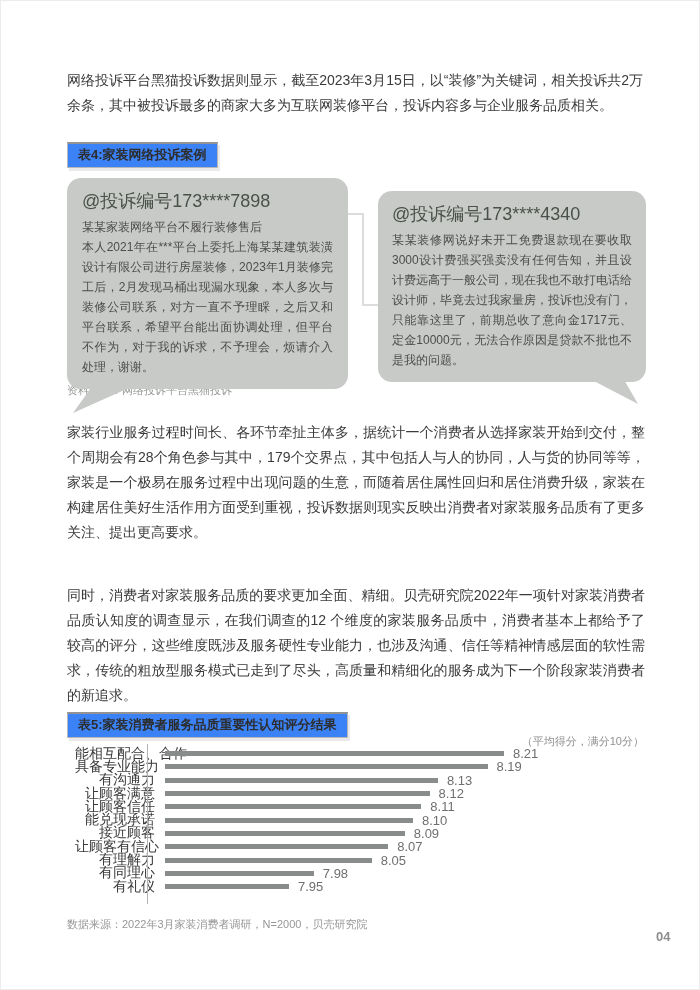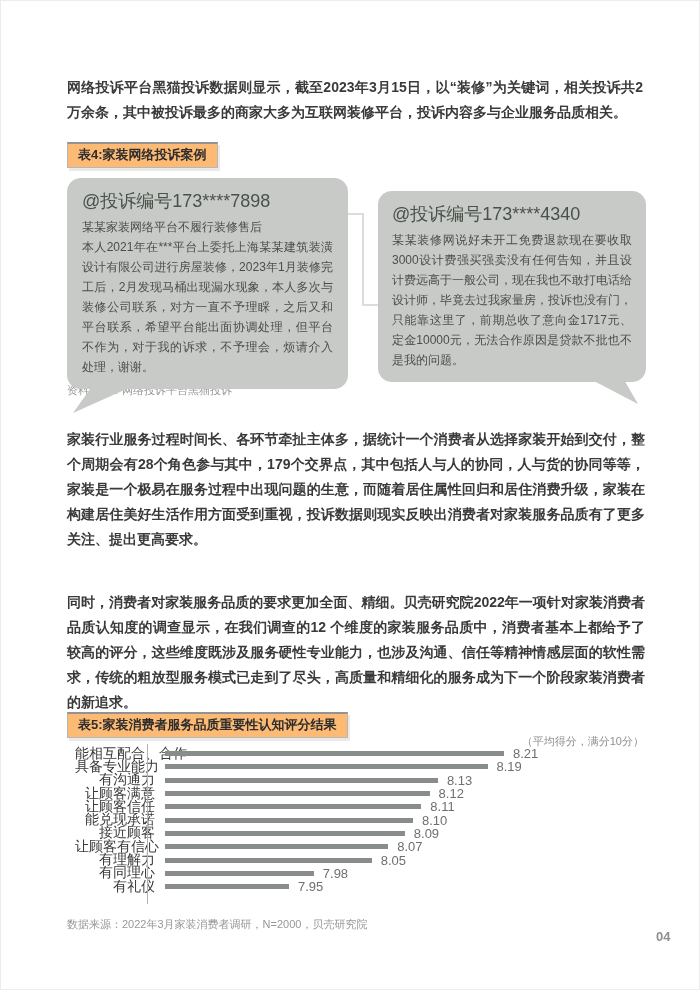--- a/index.html
+++ b/index.html
@@ -8,31 +8,30 @@
     width:700px;height:990px;
     box-sizing:border-box;
     background:#ffffff;
     border:1px solid #ececec;
     font-family:"Liberation Sans","DejaVu Sans",sans-serif;
     overflow:hidden;
   }
   .para{
     position:absolute;
     font-size:14px;line-height:25px;
-    color:#3a3a3a;font-weight:700;
+    color:#3a3a3a;font-weight:400;
     text-align:justify;
-    margin-top:7px;
   }
   #p1{left:66px;top:67px;width:576px;}
   #p2{left:66px;top:419px;width:578px;}
   #p3{left:66px;top:582px;width:578px;}
   .tab-label{
     position:absolute;
     display:inline-block;
-    background:#fdba74;
+    background:#3b82f6;
     border:1px solid #b7b7b7;
     border-top:2px solid #939393;
     box-shadow:2px 3px 0 #eaeaea;
     padding:2px 10px 3px 10px;
     font-size:13px;font-weight:700;color:#2d2d2d;
     white-space:nowrap;
   }
   #t4-label{left:66px;top:141px;}
   #t5-label{left:66px;top:711px;}
   .bubble{

